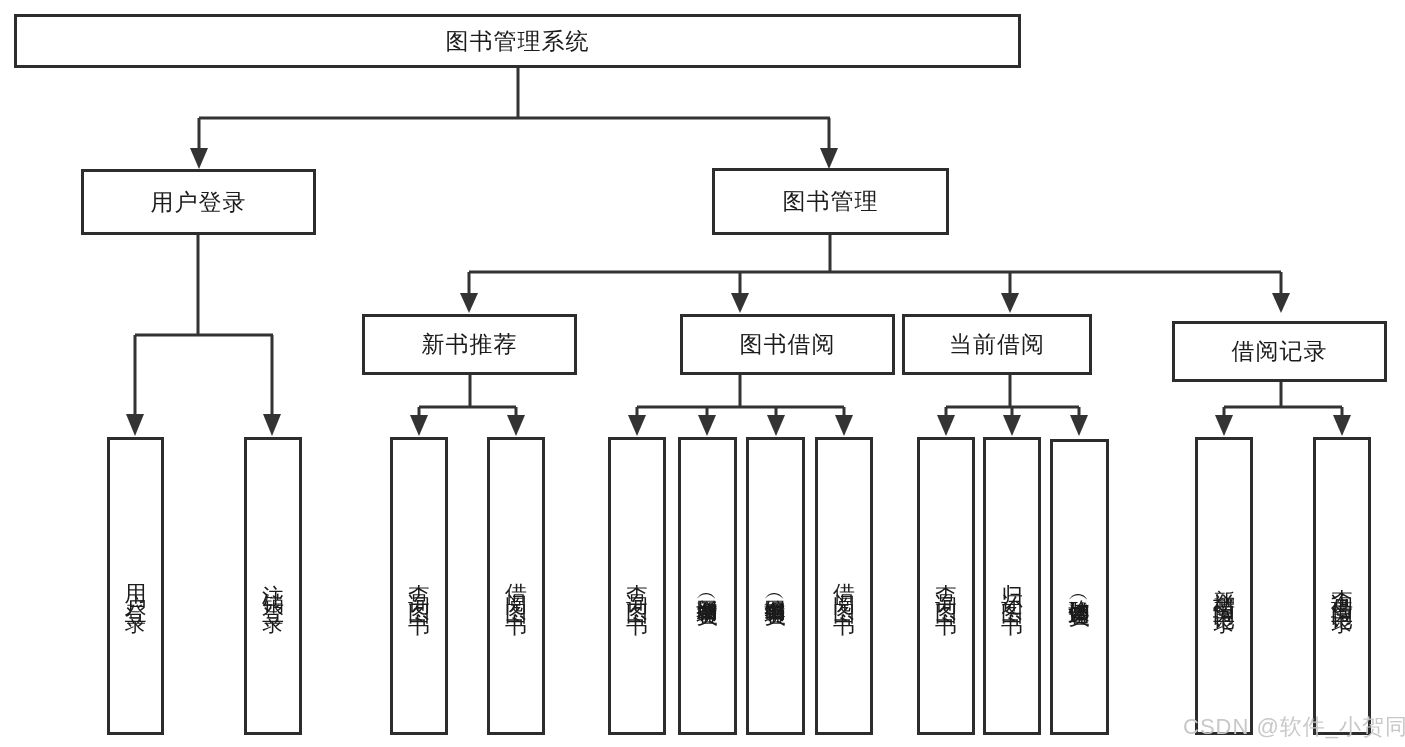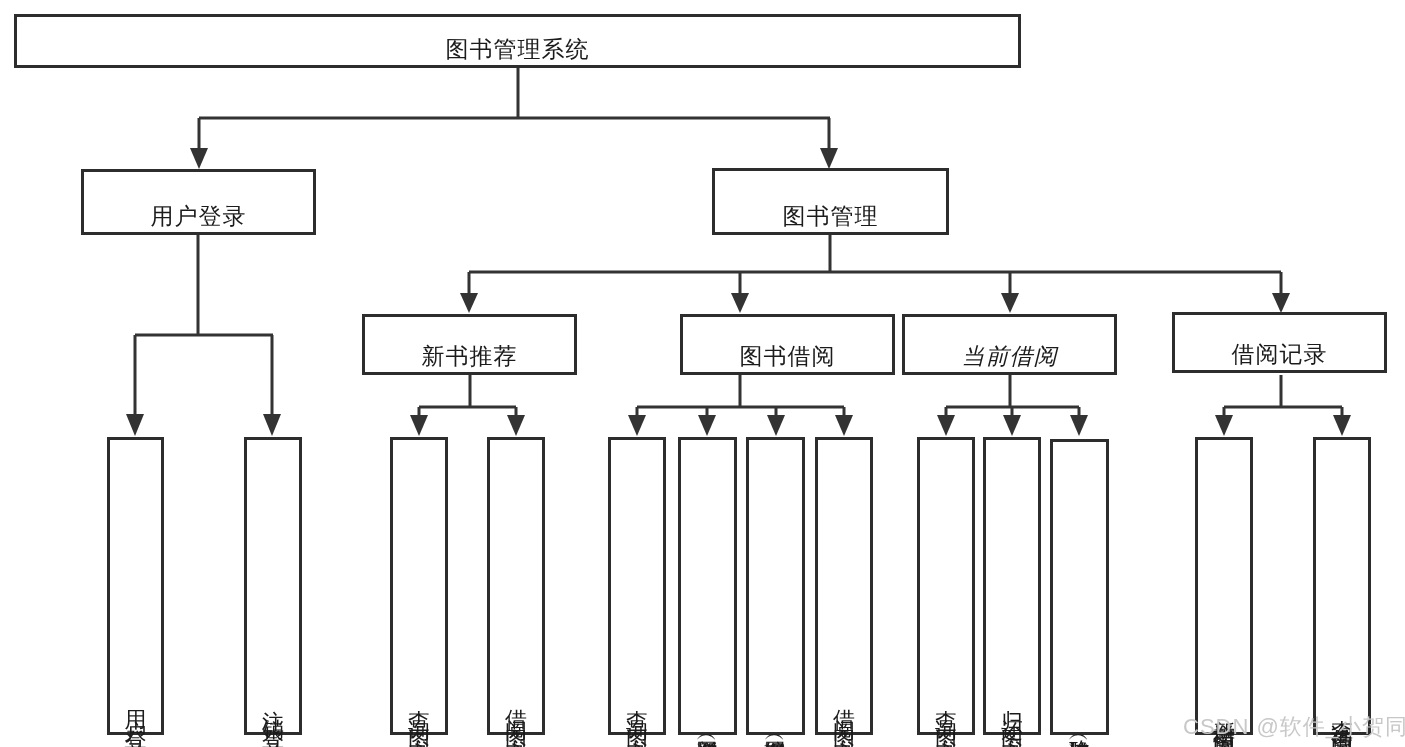--- a/index.html
+++ b/index.html
@@ -21,21 +21,21 @@
     top: 0;
     width: 1405px;
     height: 747px;
   }
   .box {
     position: absolute;
     background: #ffffff;
     border: 3px solid #2d2d2d;
     box-sizing: border-box;
     display: flex;
-    align-items: flex-end;
+    align-items: center;
     justify-content: center;
     color: #1b1b1b;
     z-index: 2;
   }
   .h-box {
     font-size: 23px;
     letter-spacing: 1px;
     white-space: nowrap;
   }
   .v-box span {
@@ -137,24 +137,24 @@
   <div class="box h-box" style="left:362px; top:314px; width:215px; height:61px;">
     <span>新书推荐</span>
   </div>
 
   <div class="box h-box" style="left:712px; top:168px; width:237px; height:67px;">
     <span>图书管理</span>
   </div>
   <div class="box h-box" style="left:632px; top:314px; width:215px; height:61px;margin-left:48px;">
     <span>图书借阅</span>
   </div>
-  <div class="box h-box" style="left:902px; top:314px; width:215px; height:61px;font-style:italic;">
+  <div class="box h-box" style="left:902px; top:314px; width:190px; height:61px;">
     <span>当前借阅</span>
   </div>
-  <div class="box h-box" style="left:1172px; top:312px; width:215px; height:61px;">
+  <div class="box h-box" style="left:1172px; top:321px; width:215px; height:61px;">
     <span>借阅记录</span>
   </div>
 
   <div class="box v-box" style="left:107px; top:437px; width:57px; height:298px;">
     <span>用户登录</span>
   </div>
   <div class="box v-box" style="left:244px; top:437px; width:58px; height:298px;">
     <span>注销登录</span>
   </div>
 

